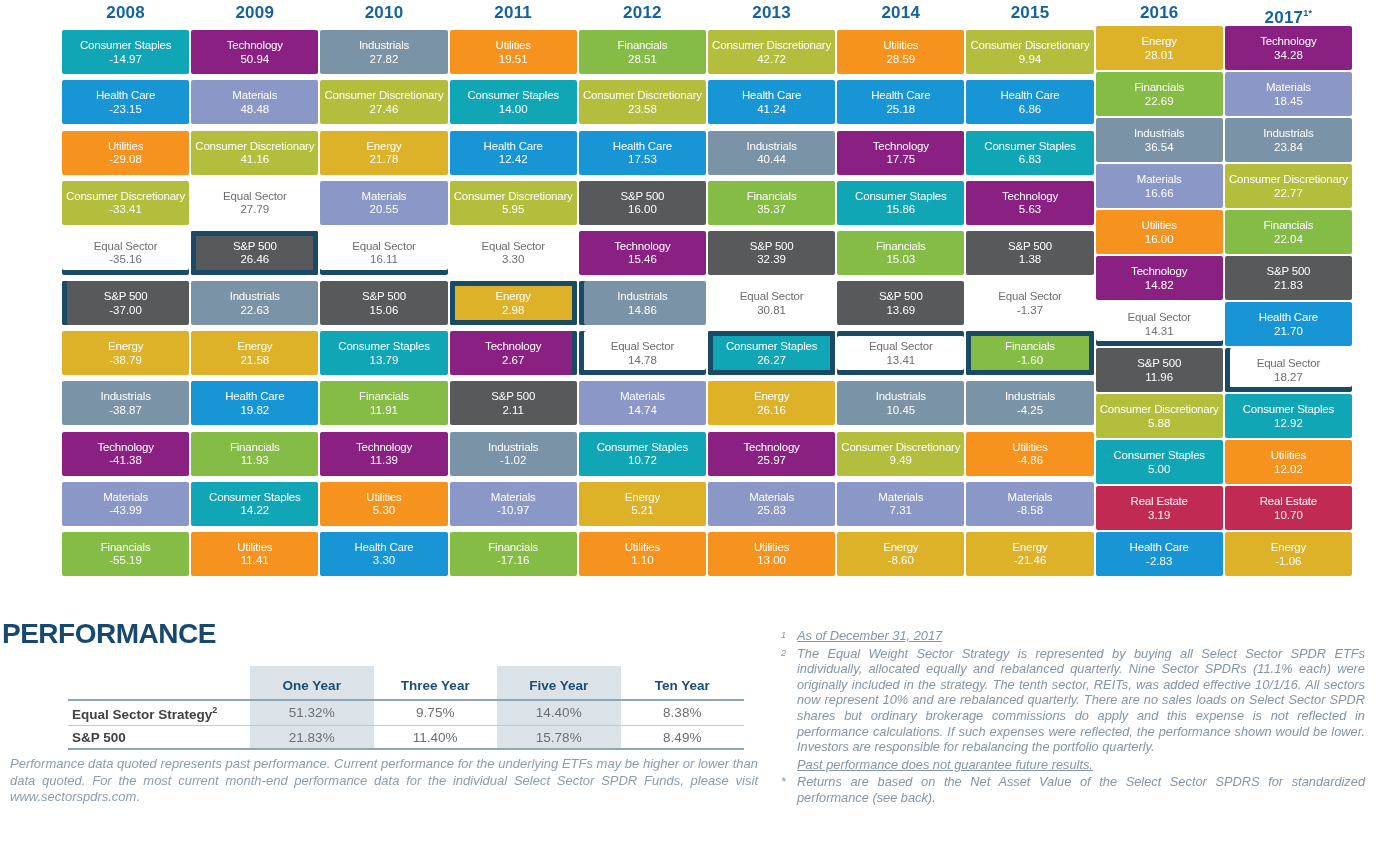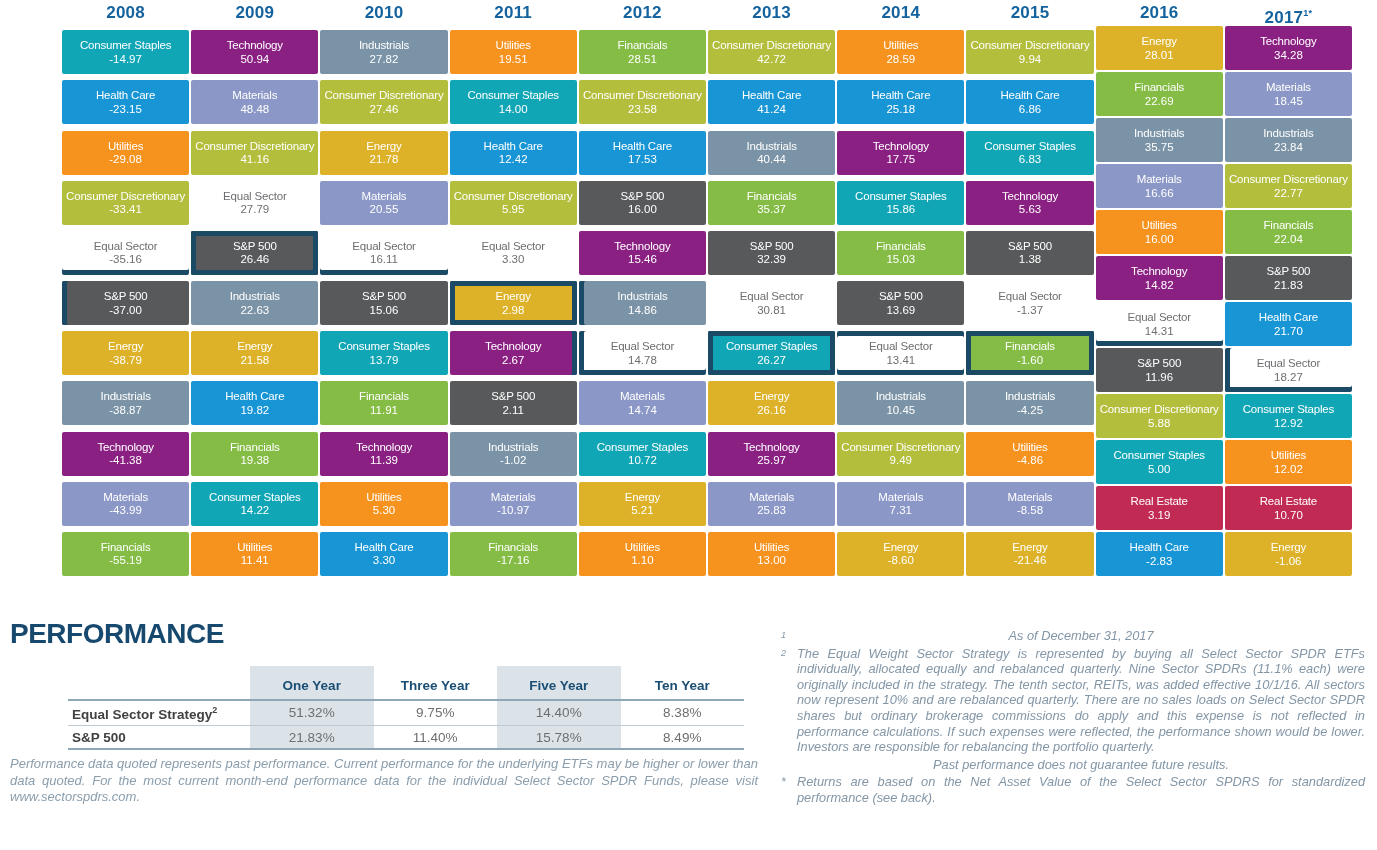--- a/index.html
+++ b/index.html
@@ -21,21 +21,21 @@
   .cell{
     height:44px;margin-bottom:2px;border-radius:2px;
     display:flex;flex-direction:column;align-items:center;justify-content:center;
     text-align:center;color:#ffffff;font-size:11.5px;line-height:12.5px;
     padding:0 3px;box-sizing:border-box;
   }
   .cell .sec{letter-spacing:-0.2px;}
   .cell .val{margin-top:1px;}
   .cell.equal-sector{color:#6d6e71;background:#ffffff;}
   
-  .perf-title-row{position:absolute;left:10px;top:618px;display:flex;align-items:baseline;}
+  .perf-title-row{position:absolute;left:2px;top:618px;display:flex;align-items:baseline;}
   .perf-title{
     font-size:28px;font-weight:bold;color:#17496e;letter-spacing:-0.5px;
   }
   .perf-subtitle{
     font-style:italic;font-size:14.5px;color:#6d6e71;margin-left:14px;letter-spacing:-0.2px;
   }
   .perf-table{
     position:absolute;left:68px;top:666px;width:676px;
     display:grid;grid-template-columns:182px 1fr 1fr 1fr 1fr;
   }
@@ -62,21 +62,21 @@
   .source-label{font-size:13.5px;color:#8396a6;}
   .data-note{font-weight:bold;font-style:italic;color:#3f6583;font-size:13.5px;margin-left:85px;}
   .fn-row{display:flex;margin-top:2px;}
   .fn-mark{
     flex:0 0 16px;font-style:italic;font-size:9px;padding-top:2px;color:#8396a6;
   }
   .fn-mark.star{font-size:12px;padding-top:1px;}
   .fn-text{
     flex:1;font-style:italic;line-height:15.6px;text-align:justify;color:#8396a6;
   }
-  .fn-text.nojust{text-align:center;}
+  .fn-text.nojust{text-align:left;text-decoration:underline;}
 </style>
 </head>
 <body>
 
 <div class="quilt">
     <div class="quilt-col">
       <div class="year-header"><span>2008</span></div>
       <div class="cell" style="background: rgb(17, 166, 182);">
         <div class="sec">Consumer Staples</div>
         <div class="val">-14.97</div>
@@ -151,21 +151,21 @@
       <div class="cell" style="background: rgb(221, 178, 41);">
         <div class="sec">Energy</div>
         <div class="val">21.58</div>
       </div>
       <div class="cell" style="background: rgb(24, 149, 213);">
         <div class="sec">Health Care</div>
         <div class="val">19.82</div>
       </div>
       <div class="cell" style="background: rgb(133, 188, 69);">
         <div class="sec">Financials</div>
-        <div class="val">19.38</div>
+        <div class="val">11.93</div>
       </div>
       <div class="cell" style="background: rgb(17, 166, 182);">
         <div class="sec">Consumer Staples</div>
         <div class="val">14.22</div>
       </div>
       <div class="cell" style="background: rgb(246, 146, 30);">
         <div class="sec">Utilities</div>
         <div class="val">11.41</div>
       </div>
     </div>
@@ -456,21 +456,21 @@
       <div class="cell" style="background: rgb(221, 178, 41);">
         <div class="sec">Energy</div>
         <div class="val">28.01</div>
       </div>
       <div class="cell" style="background: rgb(133, 188, 69);">
         <div class="sec">Financials</div>
         <div class="val">22.69</div>
       </div>
       <div class="cell" style="background: rgb(123, 147, 166);">
         <div class="sec">Industrials</div>
-        <div class="val">35.75</div>
+        <div class="val">36.54</div>
       </div>
       <div class="cell" style="background: rgb(139, 151, 198);">
         <div class="sec">Materials</div>
         <div class="val">16.66</div>
       </div>
       <div class="cell" style="background: rgb(246, 146, 30);">
         <div class="sec">Utilities</div>
         <div class="val">16.00</div>
       </div>
       <div class="cell" style="background: rgb(139, 32, 131);">

